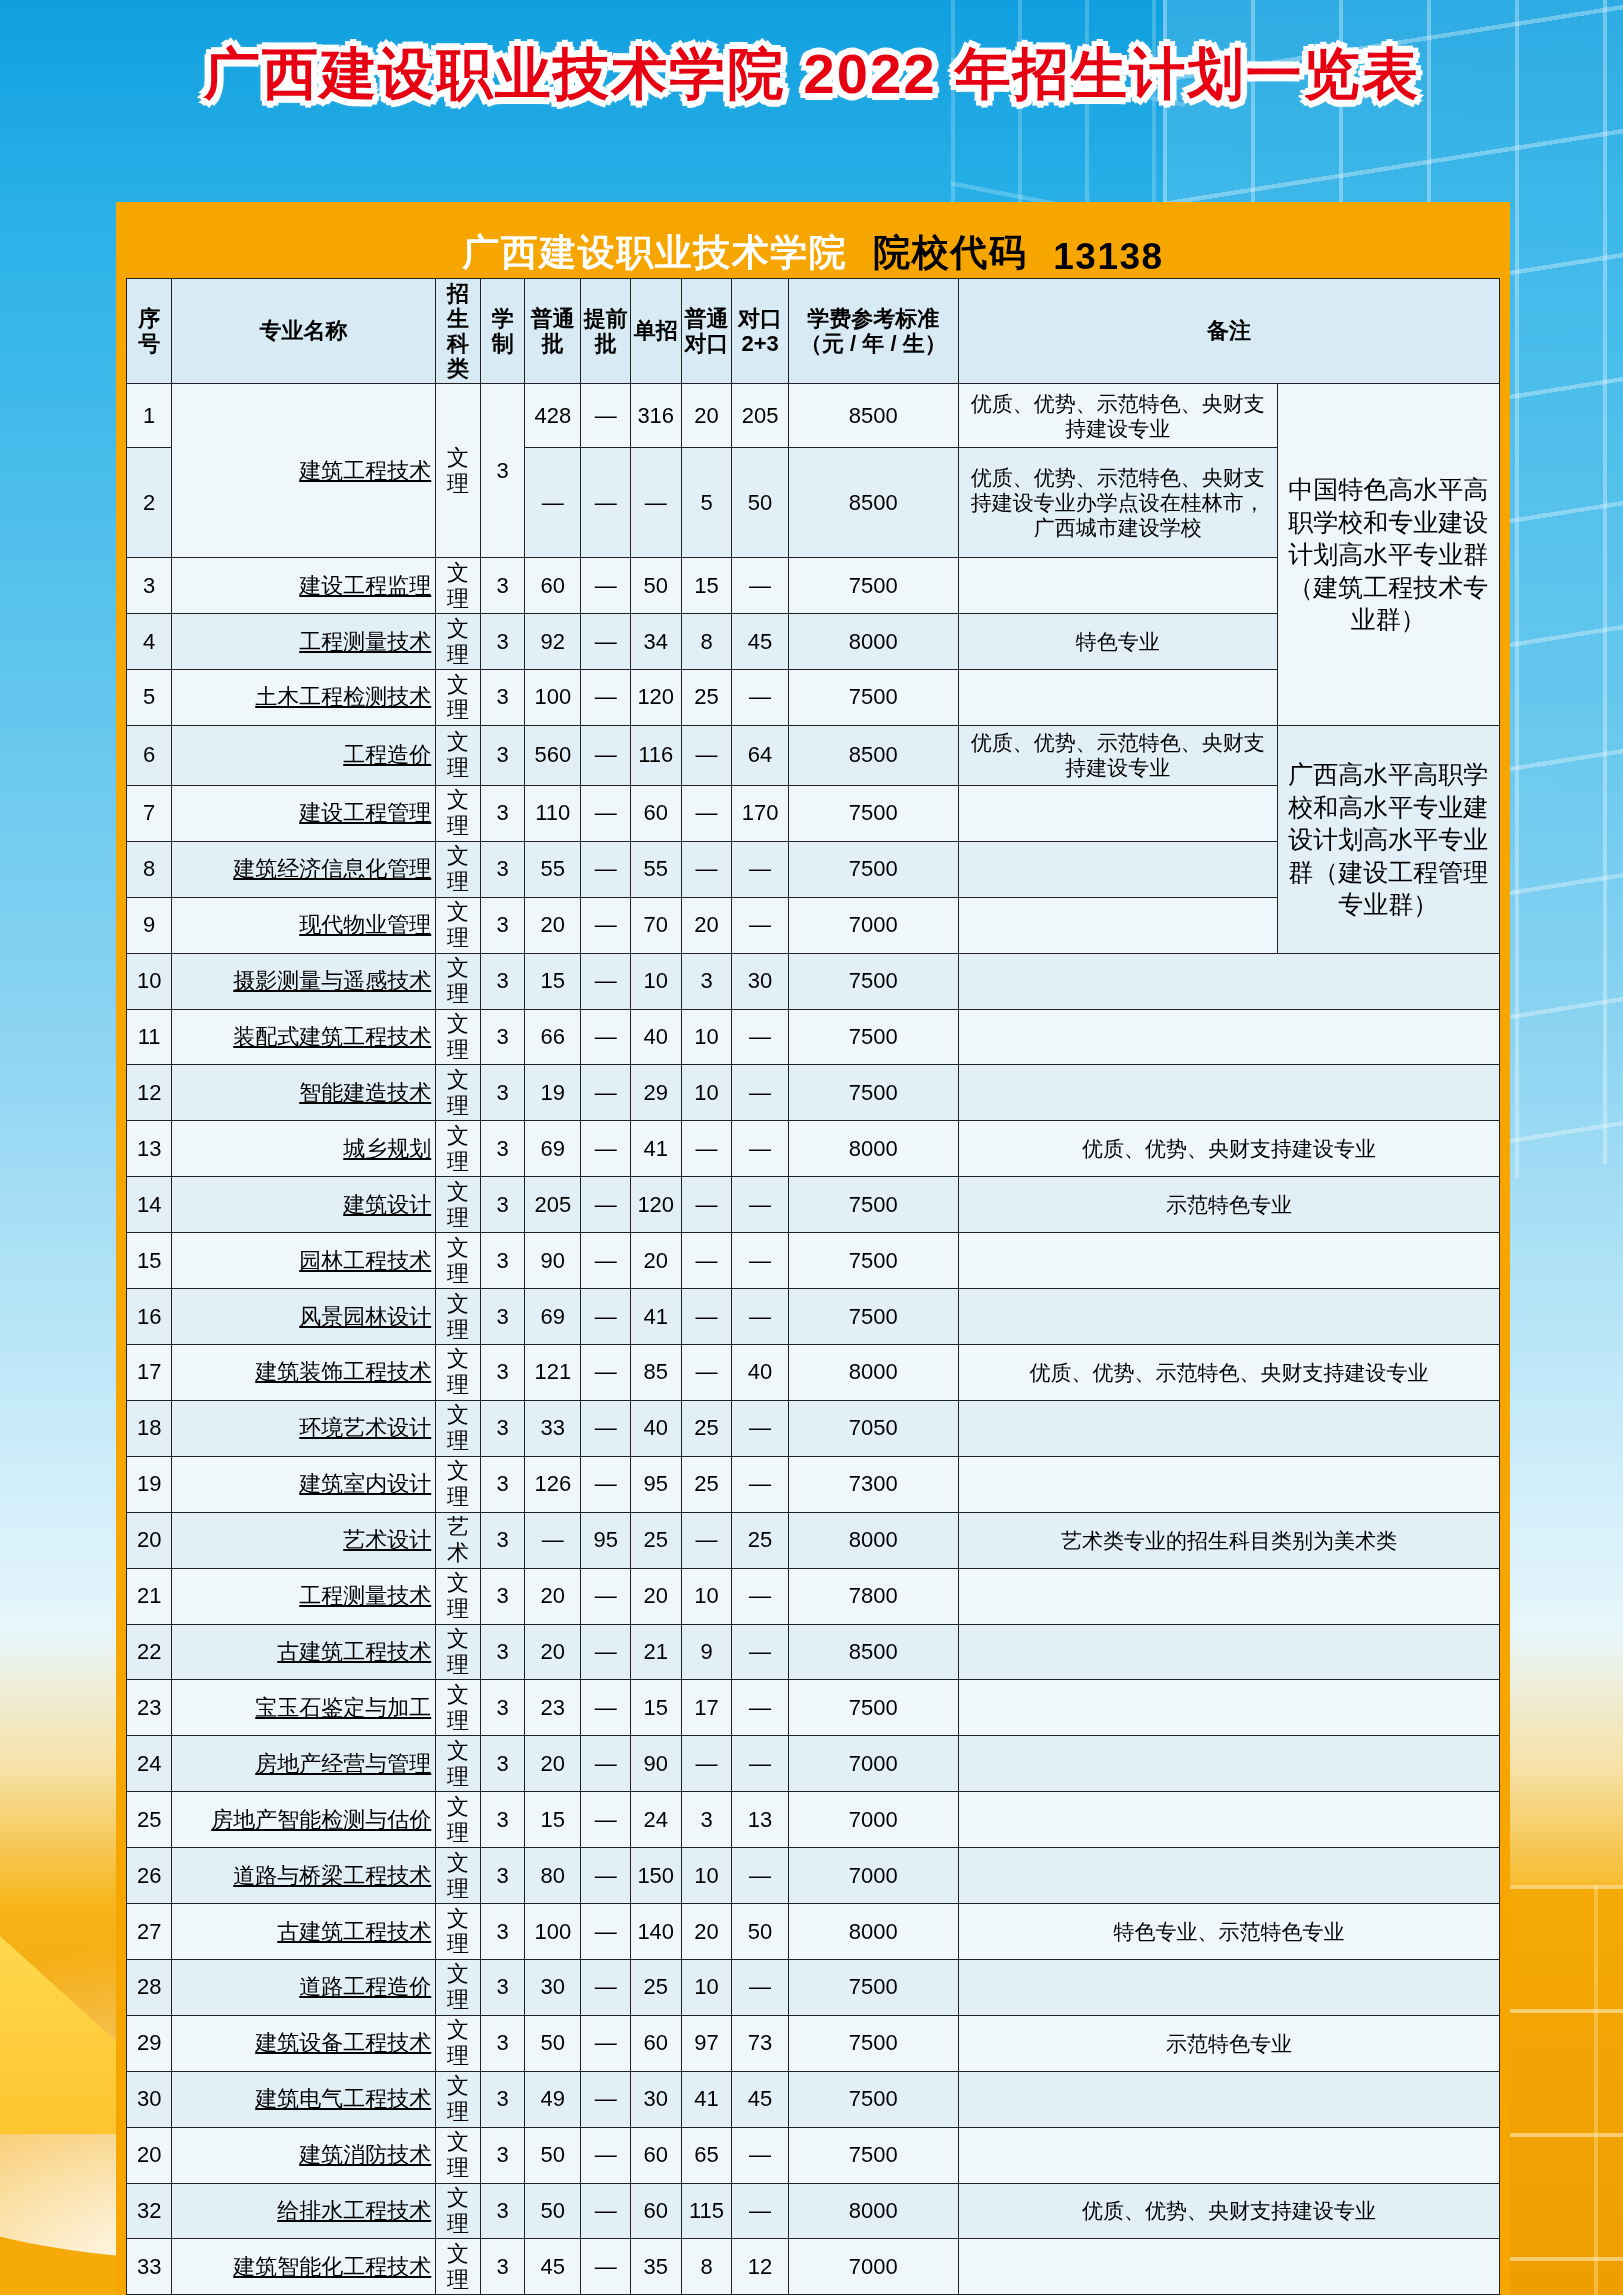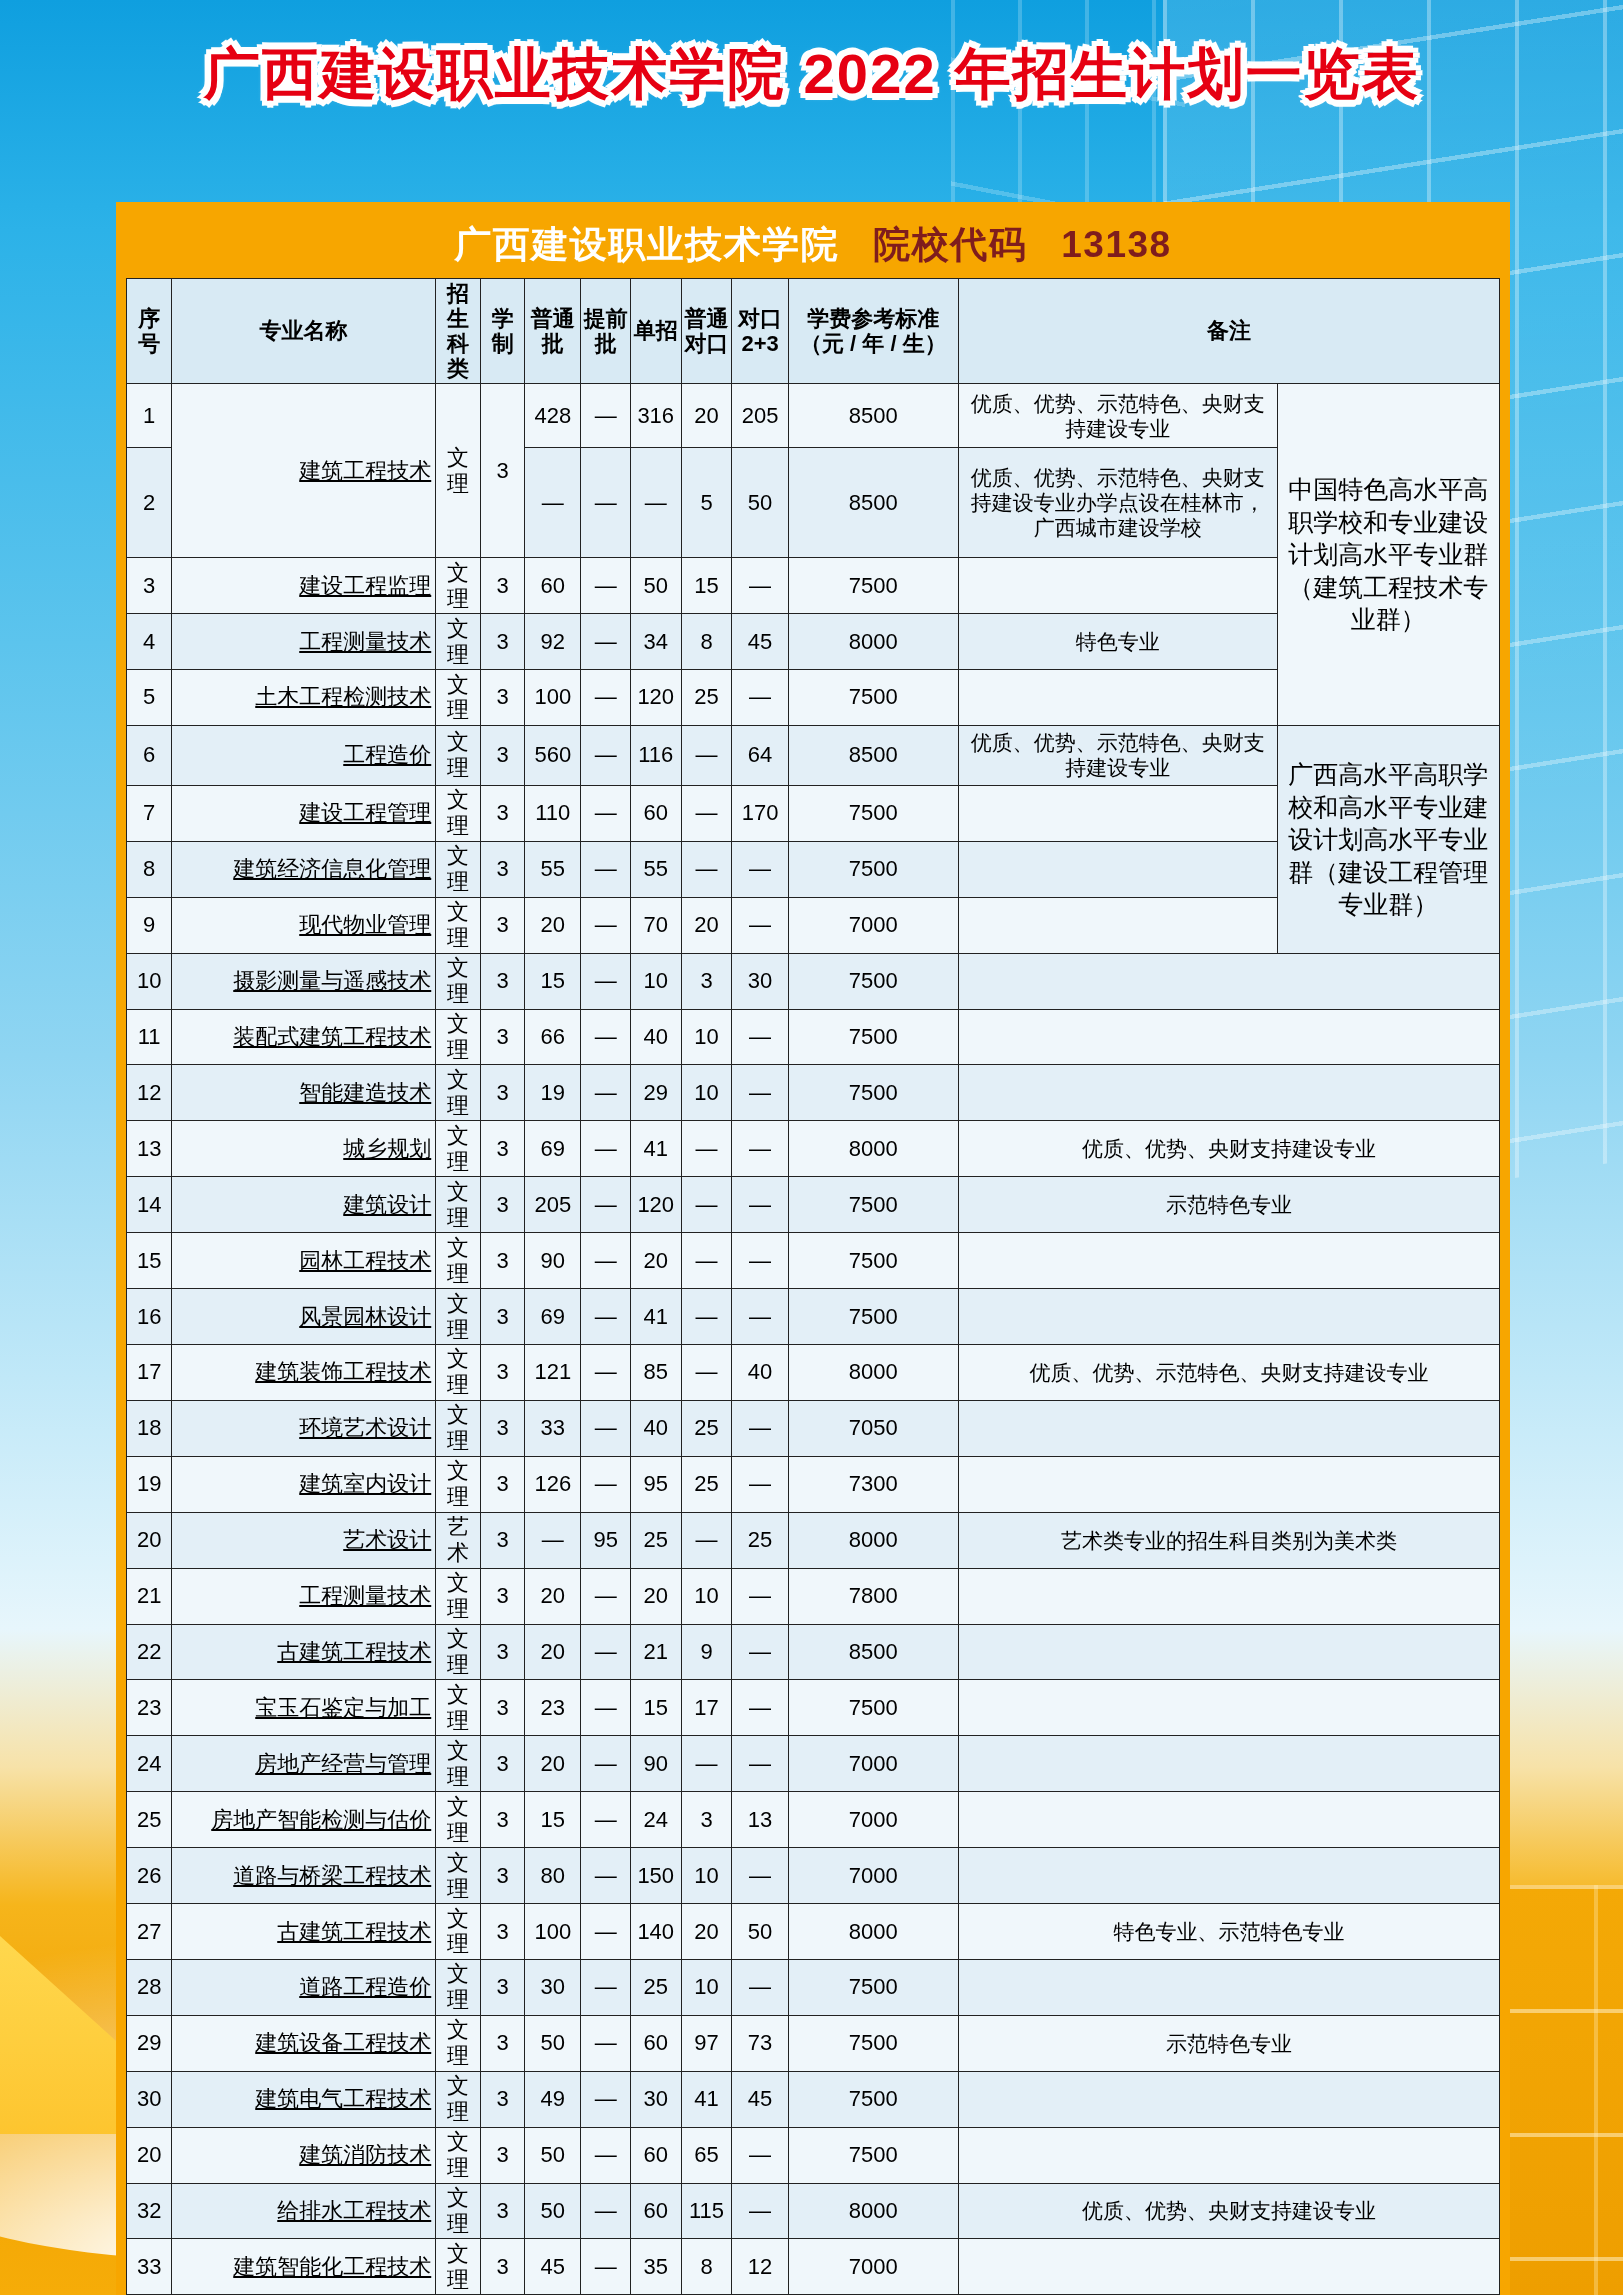--- a/index.html
+++ b/index.html
@@ -36,23 +36,23 @@
   
   .page-title{position:absolute;top:37px;left:0;width:100%;text-align:center;z-index:3;
     font-size:56px;font-weight:900;letter-spacing:2.2px;color:#e60012;
     text-shadow:-5.1px -5.1px 0 #fff,5.1px -5.1px 0 #fff,-5.1px 5.1px 0 #fff,5.1px 5.1px 0 #fff,
       -6.6px 0 0 #fff,6.6px 0 0 #fff,0 -6.6px 0 #fff,0 6.6px 0 #fff,0 0 8.8px #fff;}
   
   .panel{position:absolute;left:116px;top:202px;width:1394px;z-index:2;
     box-sizing:border-box;border:10.2px solid #f7a600;background:#eef6fa;}
   .bar{background:#f7a600;display:flex;align-items:center;justify-content:center;
     font-weight:900;letter-spacing:1.5px;}
-  .bar1{height:66px;font-size:37px;gap:34px;}
+  .bar1{height:66px;font-size:37px;gap:26px;align-items:flex-end;}
   .bar .white{color:#fff;}
-  .bar .red{color:#7f1d1d;}
+  .bar .red{color:#000000;}
   
   table{width:100%;border-collapse:collapse;table-layout:fixed;}
   th,td{border:1.5px solid #222;text-align:center;vertical-align:middle;padding:1.5px 3.7px;
     overflow:hidden;}
   th{background:#d8eaf4;font-size:22px;font-weight:700;line-height:1.15;height:59px;padding:1.5px;}
   td{font-size:22px;line-height:1.18;height:28px;background:#f0f7fb;}
   tr.alt td{background:#e3eff7;}
   td.major{text-align:right;padding-left:10.2px;text-decoration:underline;}
   td.remark{font-size:21px;line-height:1.2;margin-left:48px;}
   td.outer-note{font-size:25px;line-height:1.3;padding:4.4px 7.3px;}

